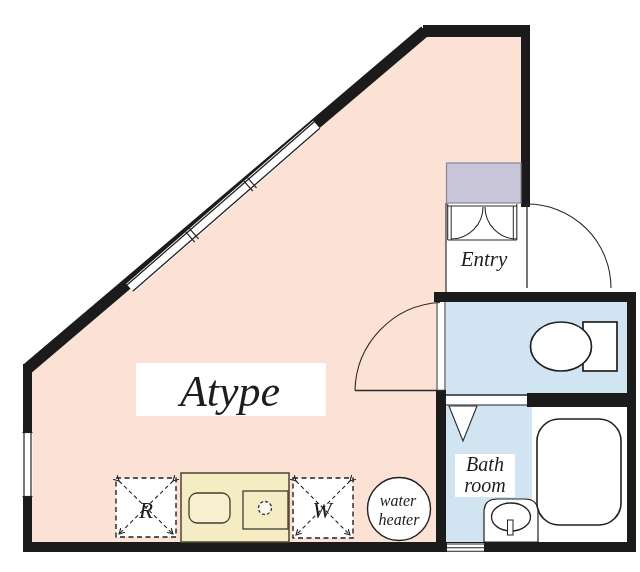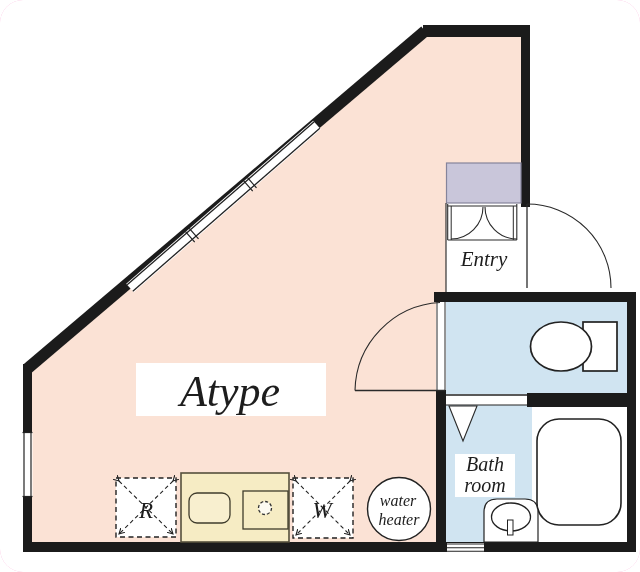--- a/index.html
+++ b/index.html
@@ -1,16 +1,16 @@
 <!DOCTYPE html>
 <html><head>
 <meta charset="utf-8">
 <style>
   html,body{margin:0;padding:0;background:#ffffff;}
-  .stage{width:640px;height:572px;position:relative;background:#f9a8d4;overflow:hidden;border-radius:23px;}
+  .stage{width:640px;height:572px;position:relative;background:#f9a8d4;overflow:hidden;}
   svg text{
     font-family:"Liberation Serif","DejaVu Serif",serif;
     font-style:italic;
     fill:#1d1d1d;
   }
   .t-unit{font-size:44px;}
   .t-entry{font-size:21px;}
   .t-bath{font-size:20px;}
   .t-wh{font-size:16px;}
   .t-app{font-size:23px;}

